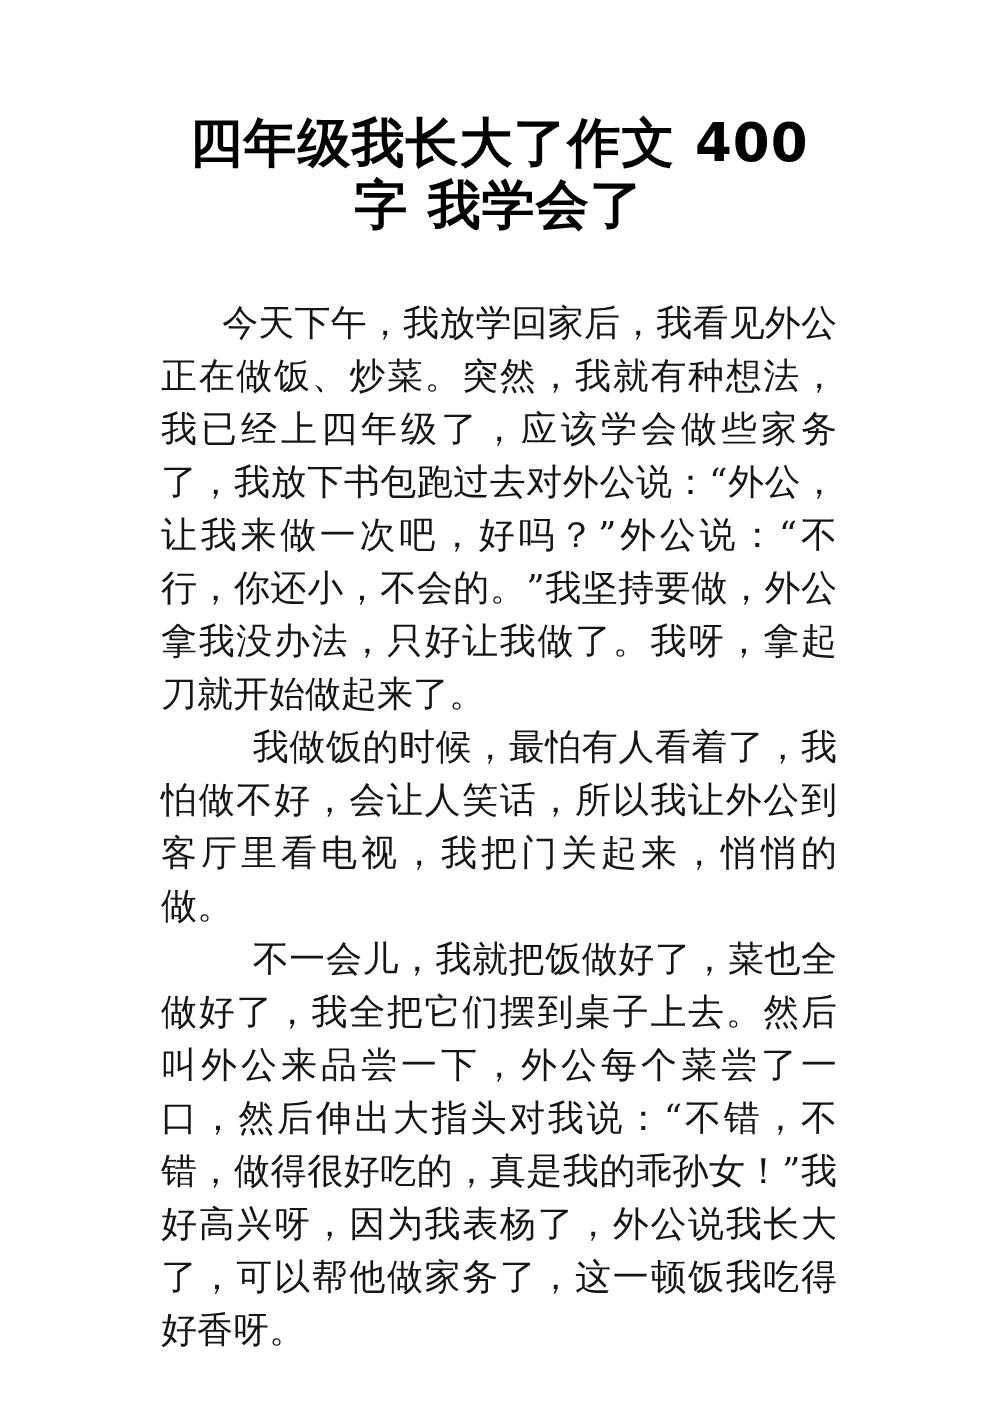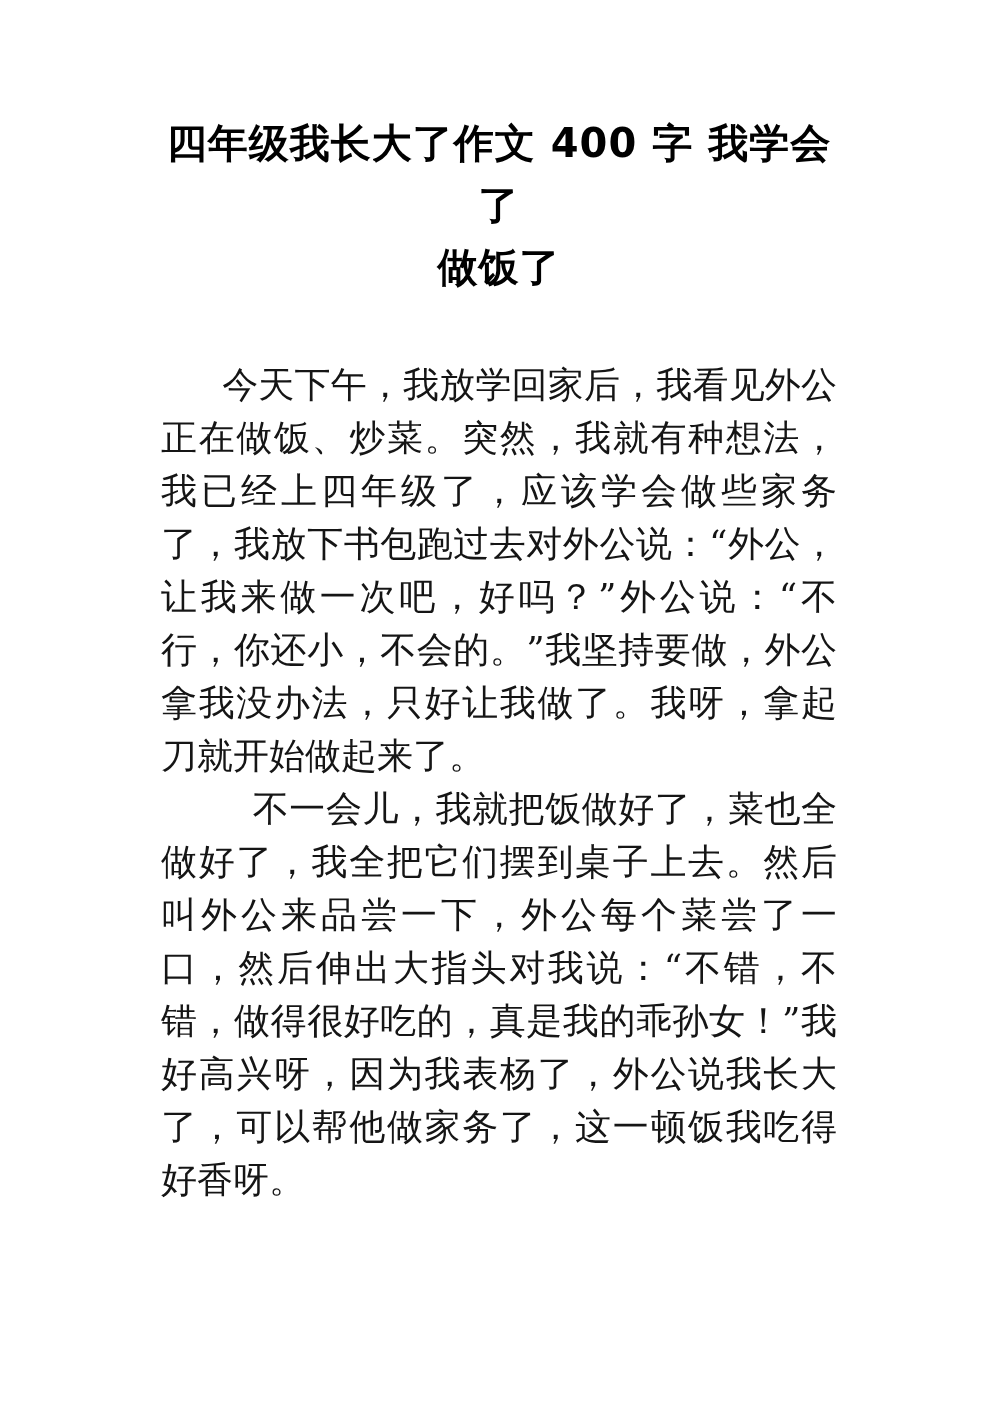--- a/index.html
+++ b/index.html
@@ -15,21 +15,21 @@
     overflow: hidden;
     color: #000000;
   }
   .doc-title {
     margin: 0;
     padding-top: 112px;
     margin-left: 161px;
     width: 676px;
     font-family: "DejaVu Sans", "Liberation Sans", sans-serif;
     font-weight: bold;
-    font-size: 40px;
+    font-size: 53px;
     line-height: 62px;
     text-align: center;
     letter-spacing: 1px;
     color: #000000;
   }
   .doc-title .title-line {
     display: block;
   }
   .doc-body {
     margin-left: 161px;
@@ -50,21 +50,21 @@
     text-indent: 1.7em;
     margin-top: 8px;
   }
 </style>
 </head>
 <body>
 
 <div class="page">
   <h1 class="doc-title">
     <span class="title-line">四年级我长大了作文 400 字 我学会了</span>
-    <span class="title-line">做饭了</span>
   </h1>
 
   <div class="doc-body">
 
   <p class="first-paragraph">今天下午，我放学回家后，我看见外公正在做饭、炒菜。突然，我就有种想法，我已经上四年级了，应该学会做些家务了，我放下书包跑过去对外公说：“外公，让我来做一次吧，好吗？”外公说：“不行，你还小，不会的。”我坚持要做，外公拿我没办法，只好让我做了。我呀，拿起刀就开始做起来了。</p>
+      <p>我做饭的时候，最怕有人看着了，我怕做不好，会让人笑话，所以我让外公到客厅里看电视，我把门关起来，悄悄的做。</p>
       <p>不一会儿，我就把饭做好了，菜也全做好了，我全把它们摆到桌子上去。然后叫外公来品尝一下，外公每个菜尝了一口，然后伸出大指头对我说：“不错，不错，做得很好吃的，真是我的乖孙女！”我好高兴呀，因为我表杨了，外公说我长大了，可以帮他做家务了，这一顿饭我吃得好香呀。</p>
     </div>
 </div>
 
 </body></html>

